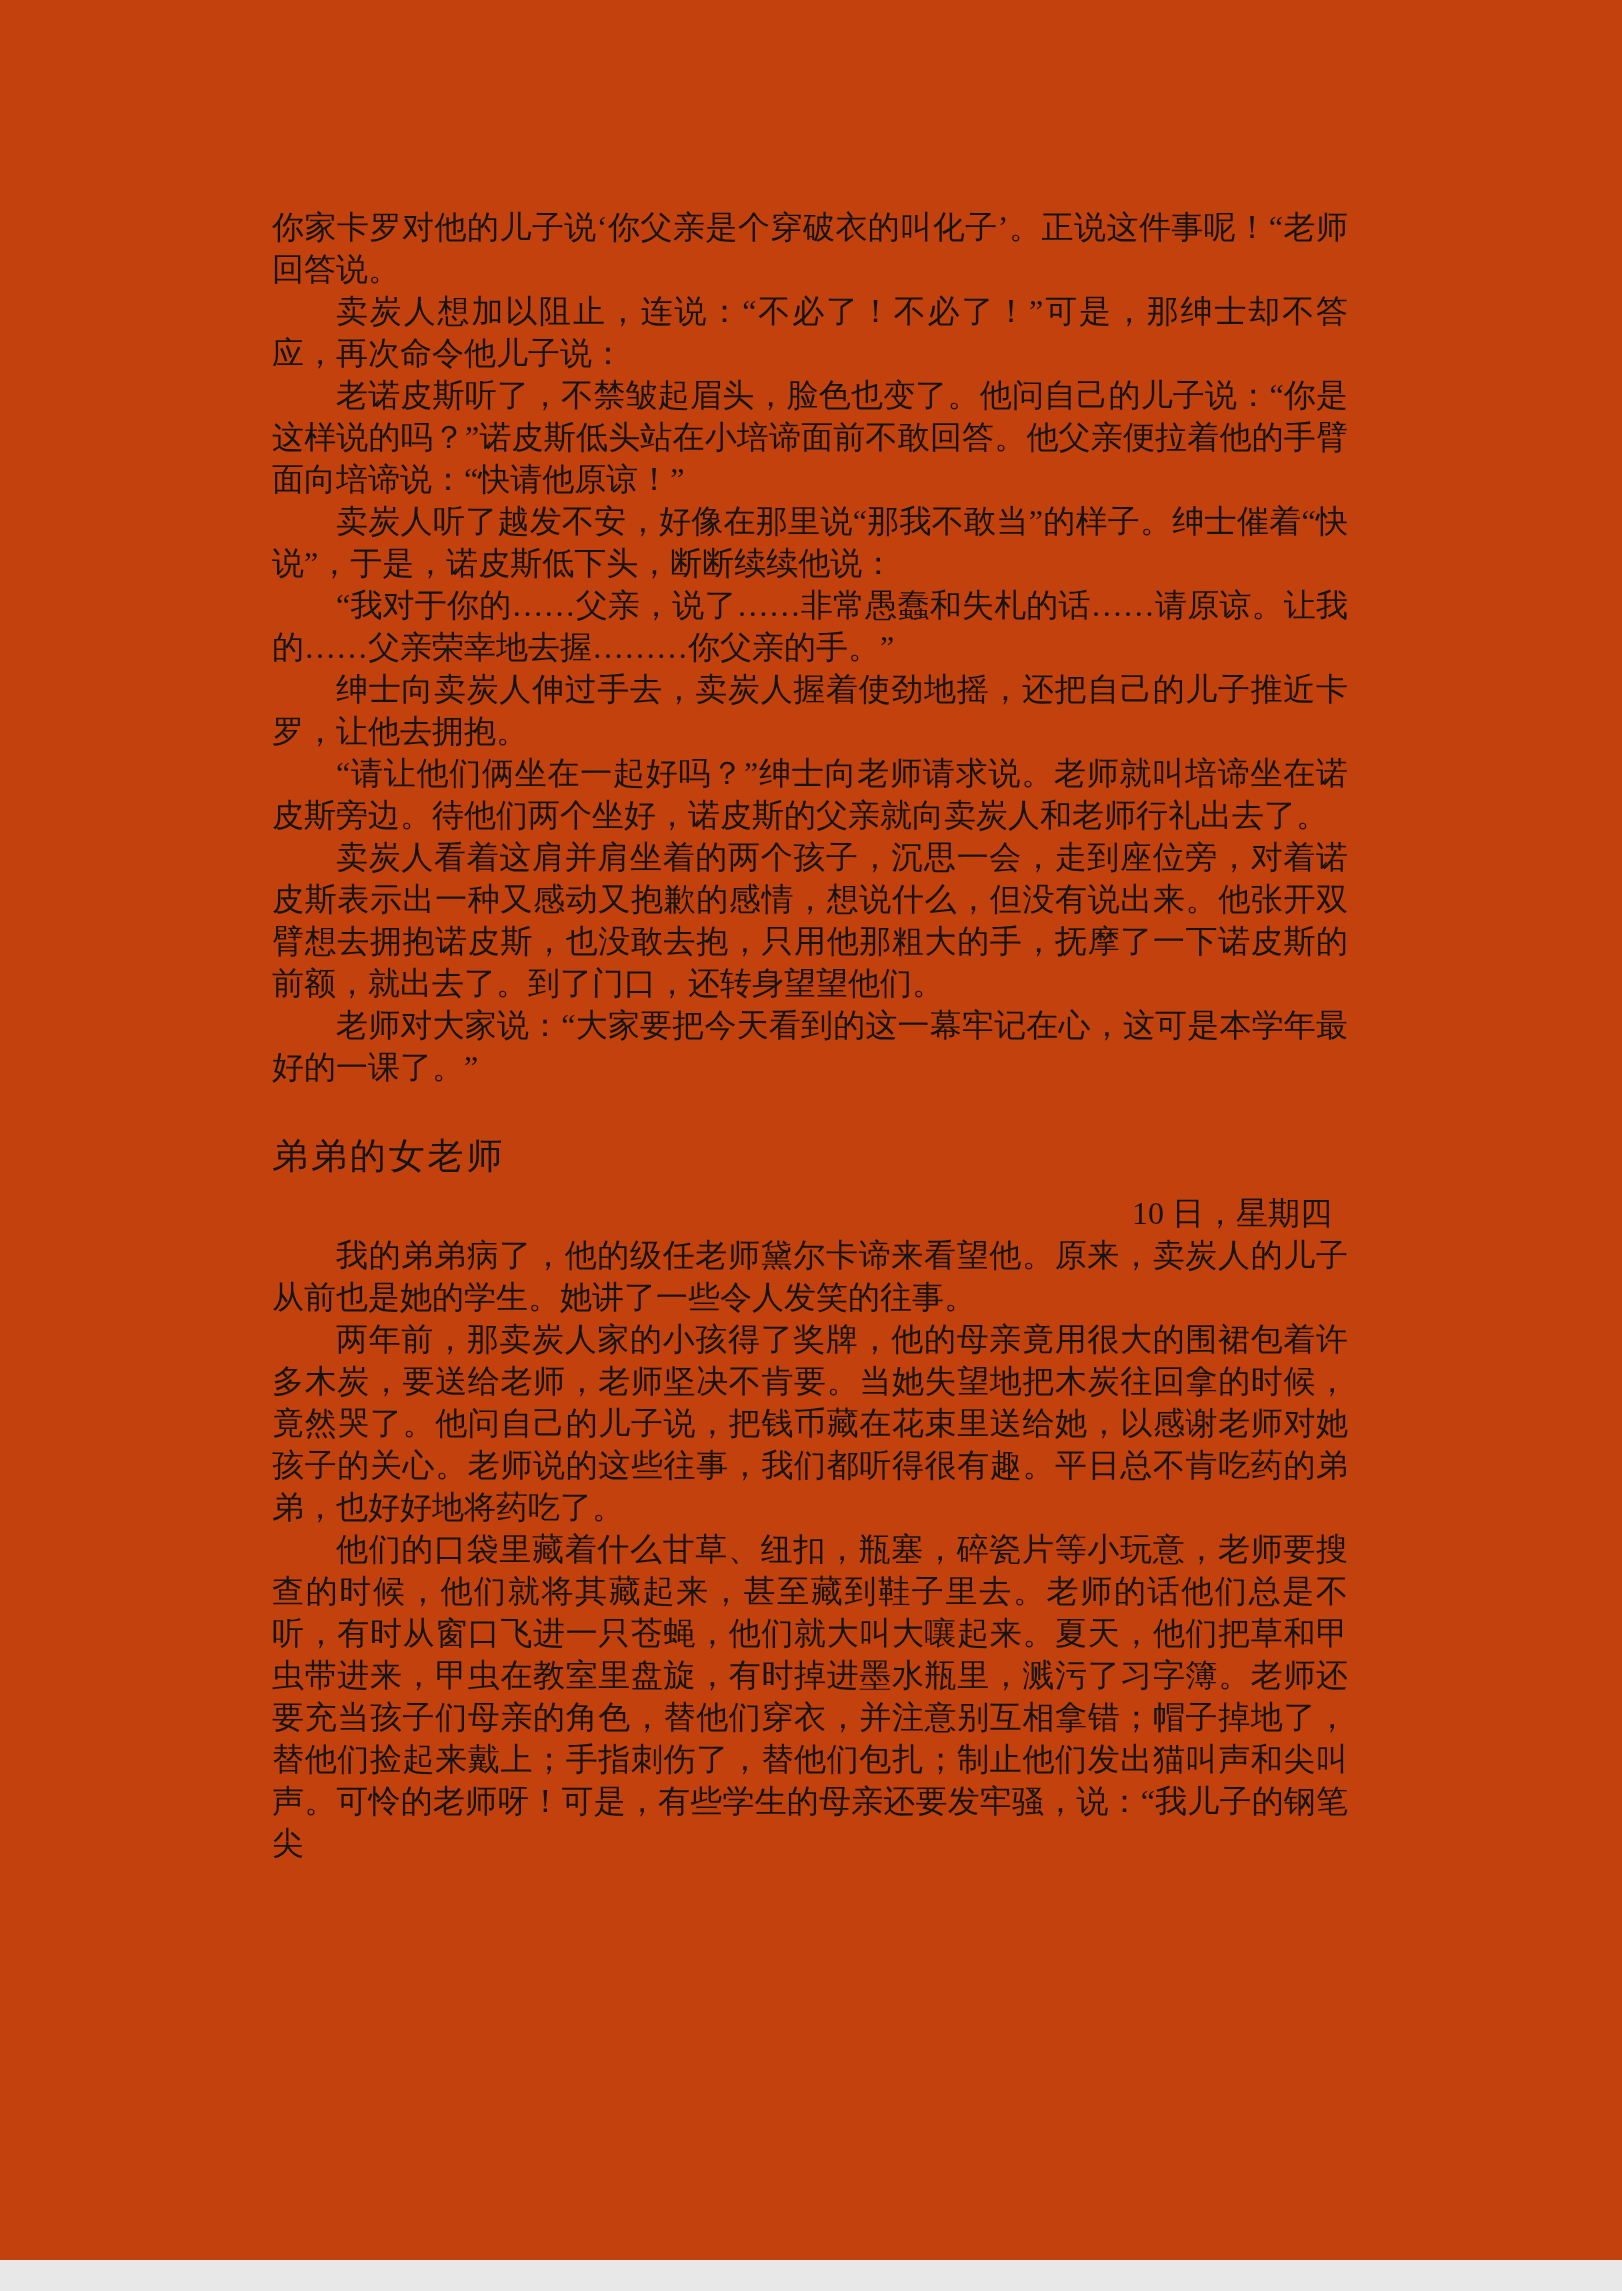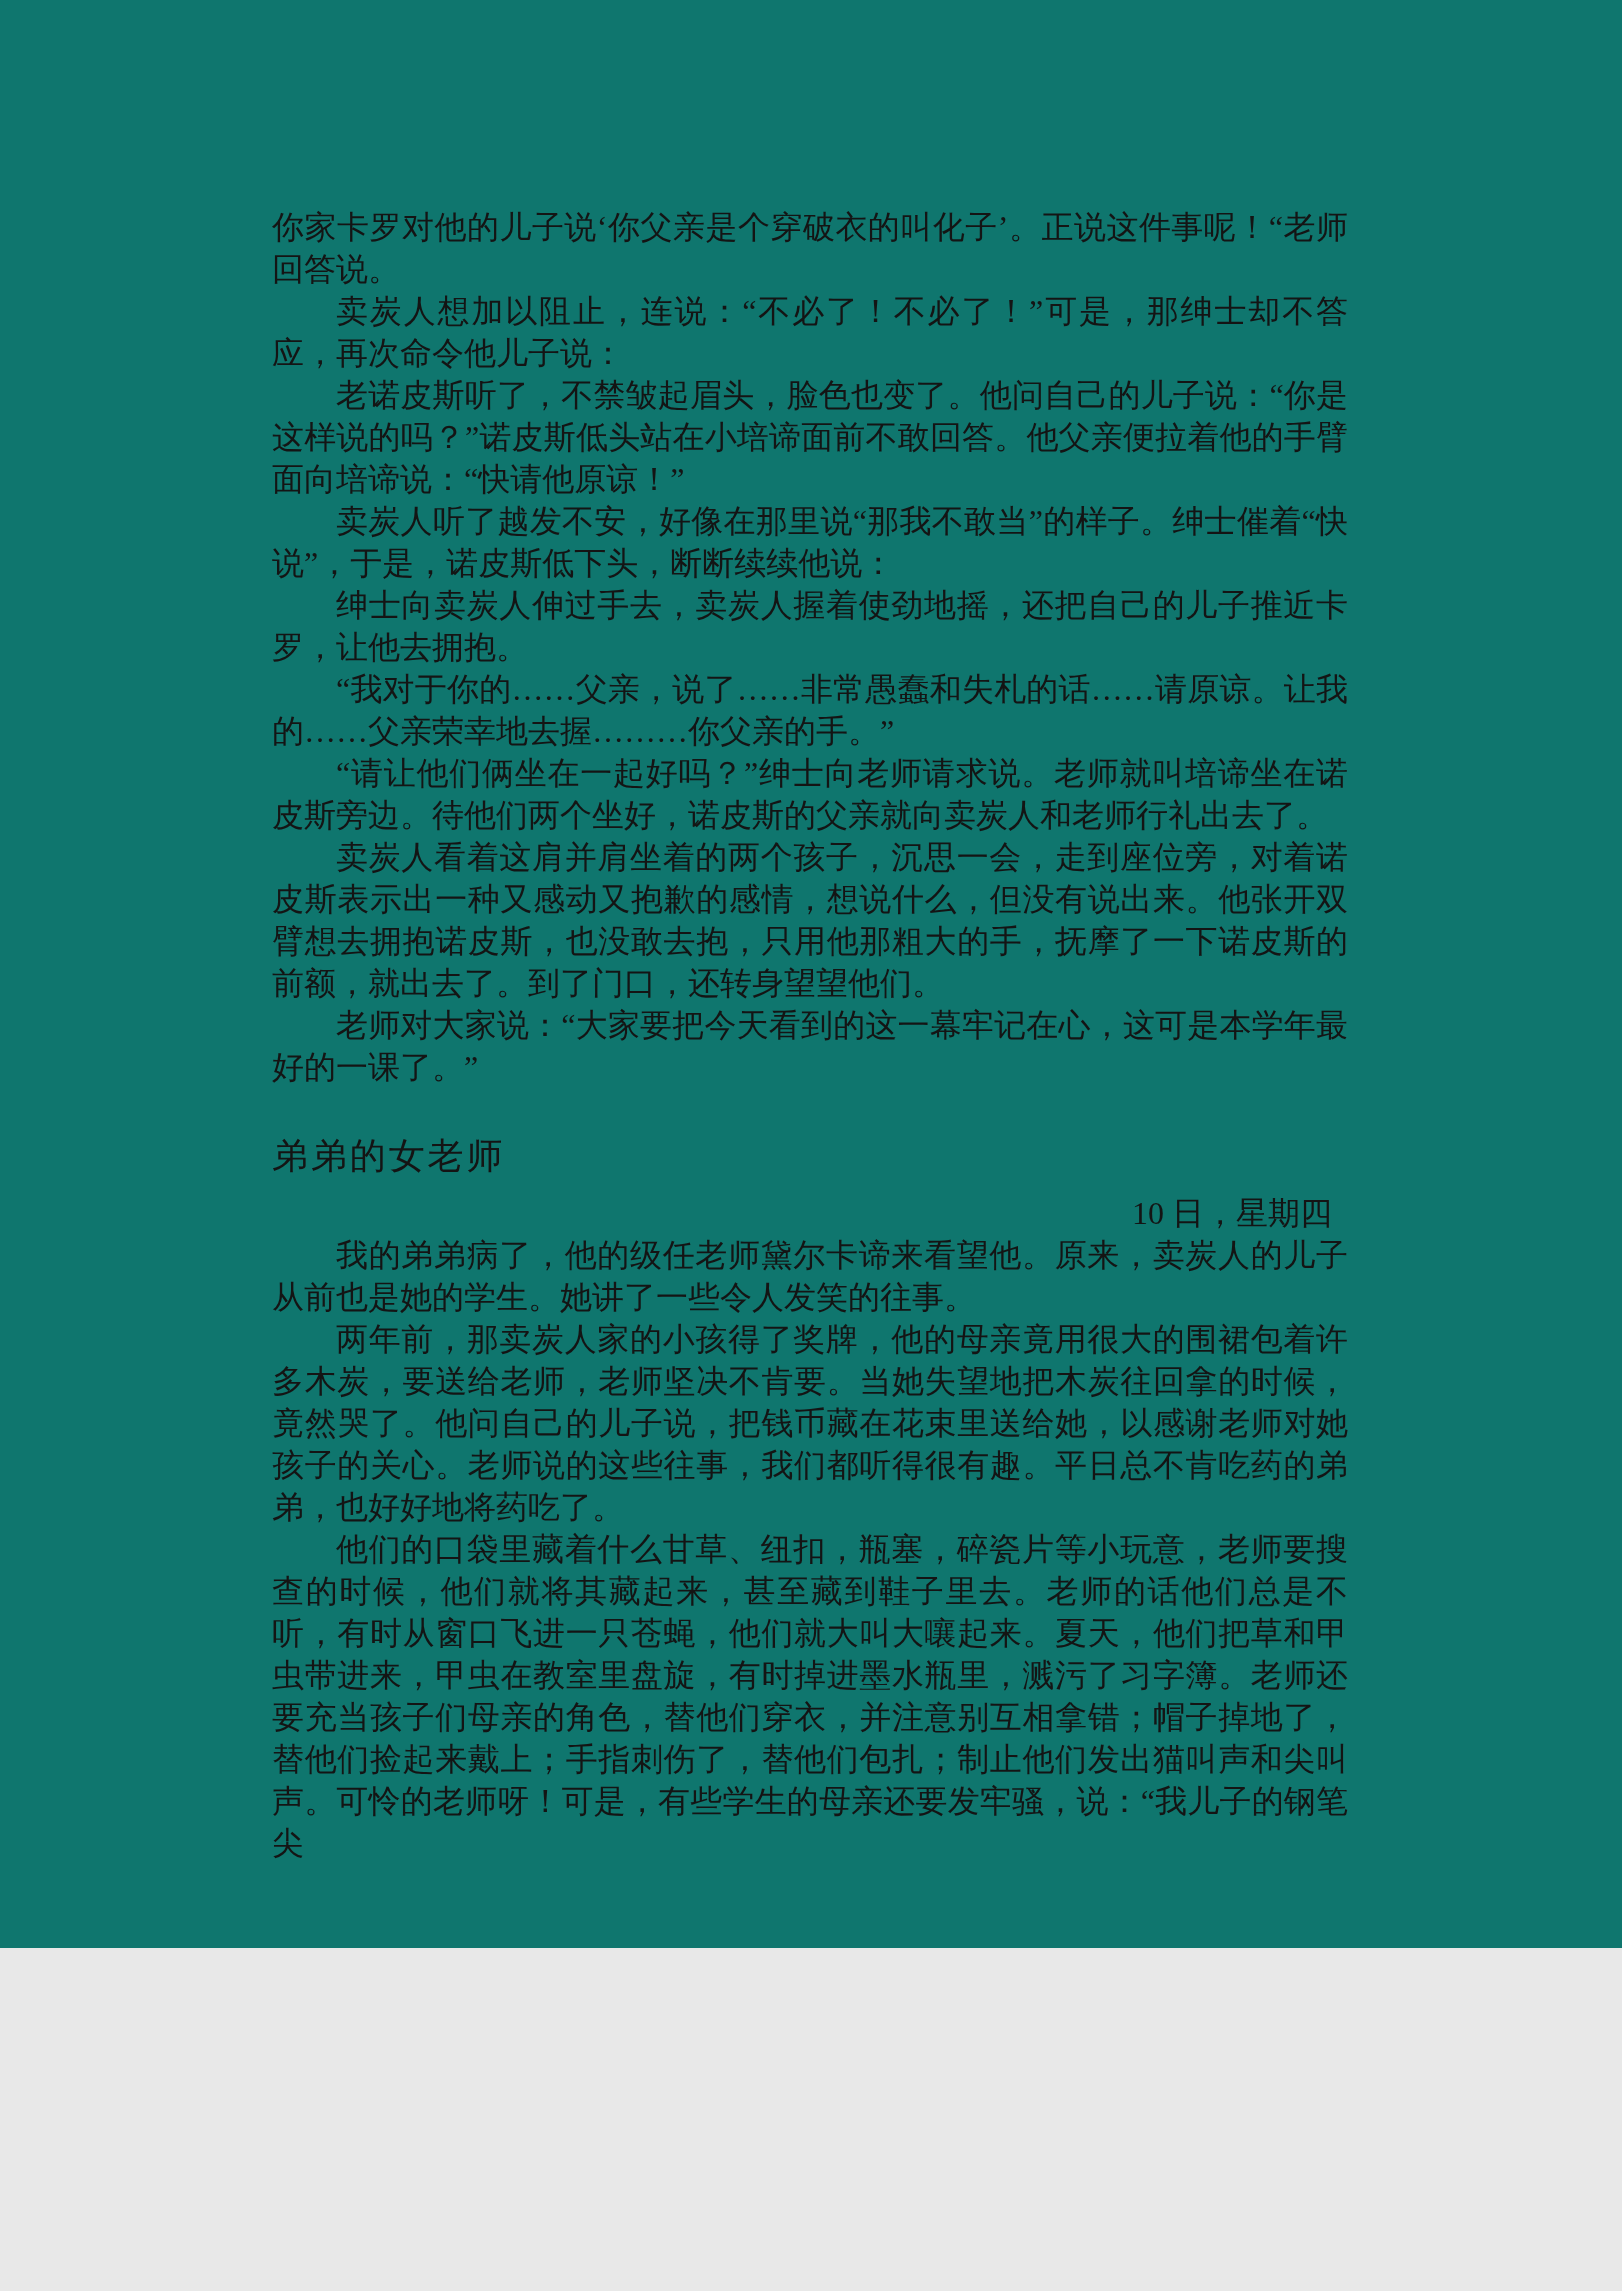--- a/index.html
+++ b/index.html
@@ -3,23 +3,23 @@
 <meta charset="utf-8">
 <style>
   html, body {
     margin: 0;
     padding: 0;
     background: #e8e8e8;
   }
   .page {
     position: relative;
     width: 1622px;
-    height: 1948px;
+    height: 2260px;
     margin: 0 auto;
-    background: #0f766e;
+    background: #c2410c;
     color: #141414;
     font-family: "Liberation Serif", "DejaVu Serif", serif;
     overflow: hidden;
   }
   .column {
     position: absolute;
     left: 272px;
     top: 206px;
     width: 1076px;
   }
@@ -56,22 +56,22 @@
 <body>
 
 <div class="page">
   <div class="column">
 
     <div id="story-end">
         <p class="para no-indent">你家卡罗对他的儿子说‘你父亲是个穿破衣的叫化子’。正说这件事呢！“老师回答说。</p>
         <p class="para">卖炭人想加以阻止，连说：“不必了！不必了！”可是，那绅士却不答应，再次命令他儿子说：</p>
         <p class="para">老诺皮斯听了，不禁皱起眉头，脸色也变了。他问自己的儿子说：“你是这样说的吗？”诺皮斯低头站在小培谛面前不敢回答。他父亲便拉着他的手臂面向培谛说：“快请他原谅！”</p>
         <p class="para">卖炭人听了越发不安，好像在那里说“那我不敢当”的样子。绅士催着“快说”，于是，诺皮斯低下头，断断续续他说：</p>
+        <p class="para">“我对于你的……父亲，说了……非常愚蠢和失札的话……请原谅。让我的……父亲荣幸地去握………你父亲的手。”</p>
         <p class="para">绅士向卖炭人伸过手去，卖炭人握着使劲地摇，还把自己的儿子推近卡罗，让他去拥抱。</p>
-        <p class="para">“我对于你的……父亲，说了……非常愚蠢和失札的话……请原谅。让我的……父亲荣幸地去握………你父亲的手。”</p>
         <p class="para">“请让他们俩坐在一起好吗？”绅士向老师请求说。老师就叫培谛坐在诺皮斯旁边。待他们两个坐好，诺皮斯的父亲就向卖炭人和老师行礼出去了。</p>
         <p class="para">卖炭人看着这肩并肩坐着的两个孩子，沉思一会，走到座位旁，对着诺皮斯表示出一种又感动又抱歉的感情，想说什么，但没有说出来。他张开双臂想去拥抱诺皮斯，也没敢去抱，只用他那粗大的手，抚摩了一下诺皮斯的前额，就出去了。到了门口，还转身望望他们。</p>
         <p class="para">老师对大家说：“大家要把今天看到的这一幕牢记在心，这可是本学年最好的一课了。”</p>
       </div>
 
     <h2 class="heading">弟弟的女老师</h2>
 
     <div class="dateline">10 日，星期四</div>
 
     <div id="section-body">

